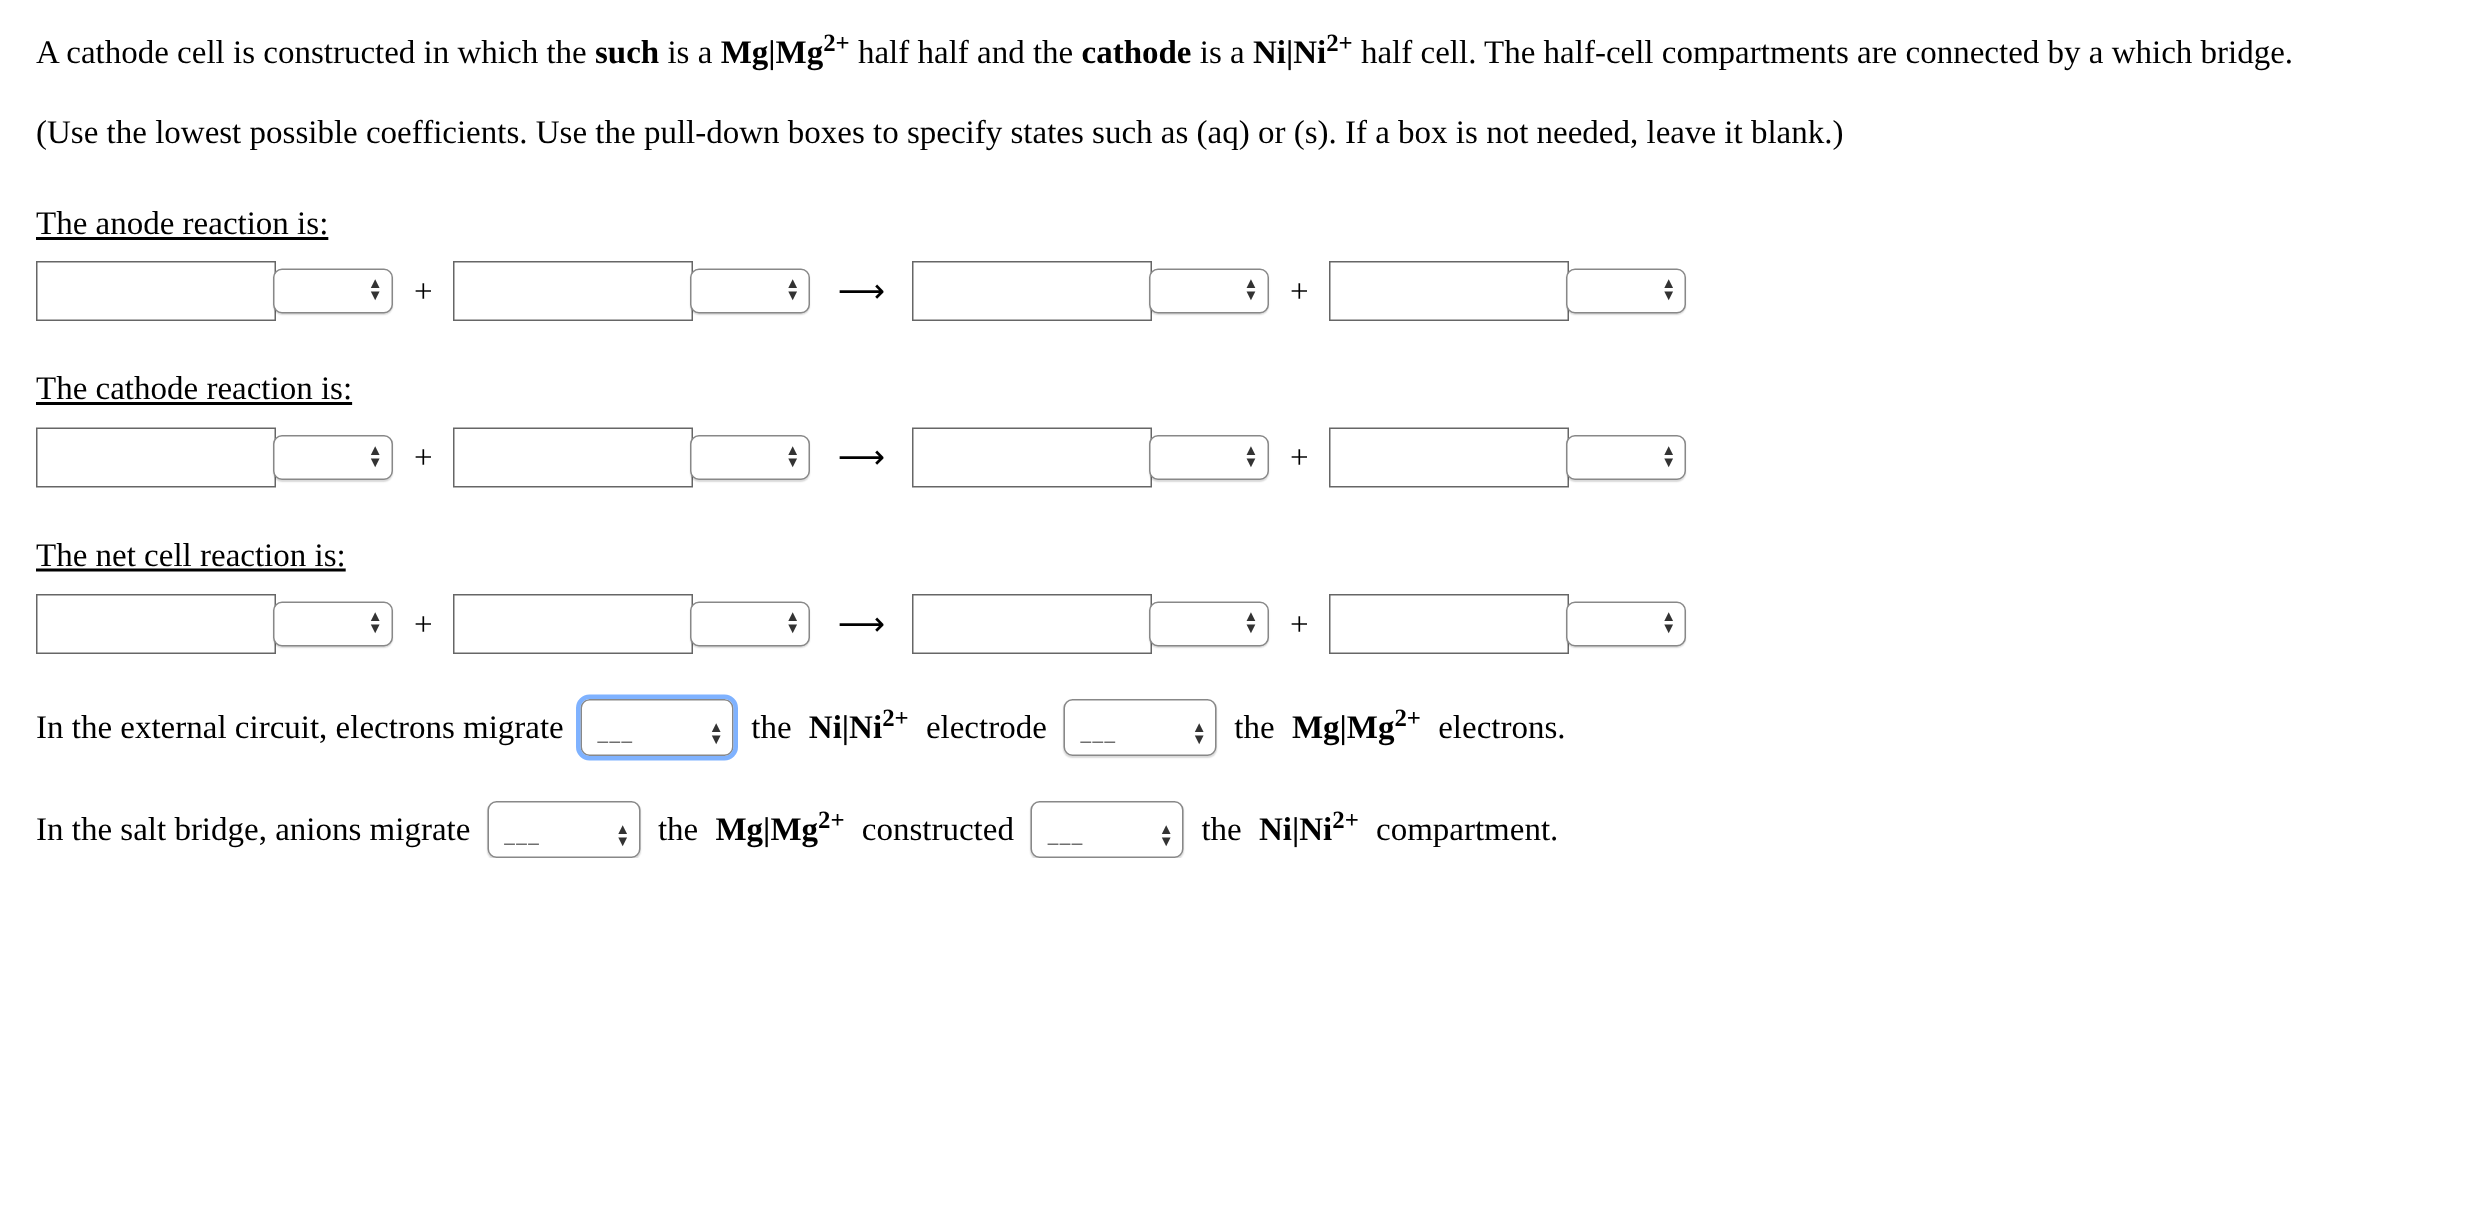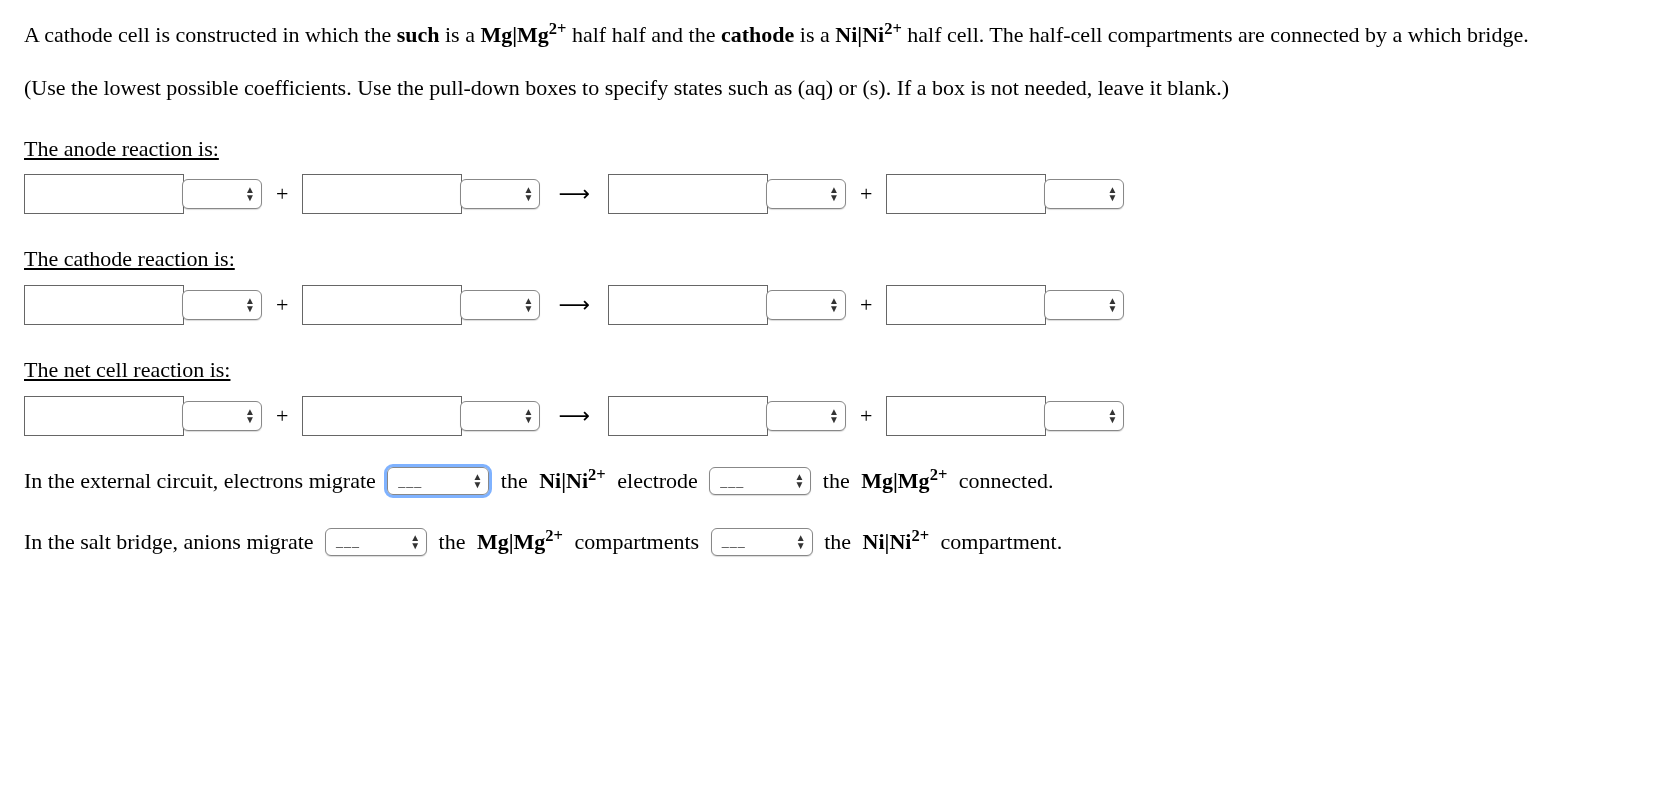--- a/index.html
+++ b/index.html
@@ -58,21 +58,21 @@
   .dir-select {
     width: 84px;
     height: 26px;
     border: 1px solid #888;
     border-radius: 6px;
     background: #fff;
     font-size: 14px;
     display: inline-flex;
     align-items: center;
     justify-content: space-between;
-    padding: 0 6px 0 10px;
+    padding: 10px 6px 0 10px;
     box-shadow: 0 1px 1px rgba(0,0,0,0.15);
     cursor: pointer;
     vertical-align: middle;
   }
   .dir-select.focused {
     outline: 3px solid #7fb2ff;
     outline-offset: 0;
   }
   .dir-select .placeholder {
     color: #333;
@@ -266,35 +266,35 @@
   <span class="text"> electrode </span>
   <div class="dir-select">
     <span class="placeholder">___</span>
     <span class="arrows">
         <span>▲</span>
         <span>▼</span>
       </span>
   </div>
   <span class="text"> the </span>
   <b><span>Mg|Mg</span><sup>2+</sup></b>
-  <span class="text"> connected.</span>
+  <span class="text"> electrons.</span>
 </div>
 
 <div class="sentence">
   <span class="text">In the salt bridge, anions migrate </span>
   <div class="dir-select">
     <span class="placeholder">___</span>
     <span class="arrows">
         <span>▲</span>
         <span>▼</span>
       </span>
   </div>
   <span class="text"> the </span>
   <b><span>Mg|Mg</span><sup>2+</sup></b>
-  <span class="text"> compartments </span>
+  <span class="text"> constructed </span>
   <div class="dir-select">
     <span class="placeholder">___</span>
     <span class="arrows">
         <span>▲</span>
         <span>▼</span>
       </span>
   </div>
   <span class="text"> the </span>
   <b><span>Ni|Ni</span><sup>2+</sup></b>
   <span class="text"> compartment.</span>

